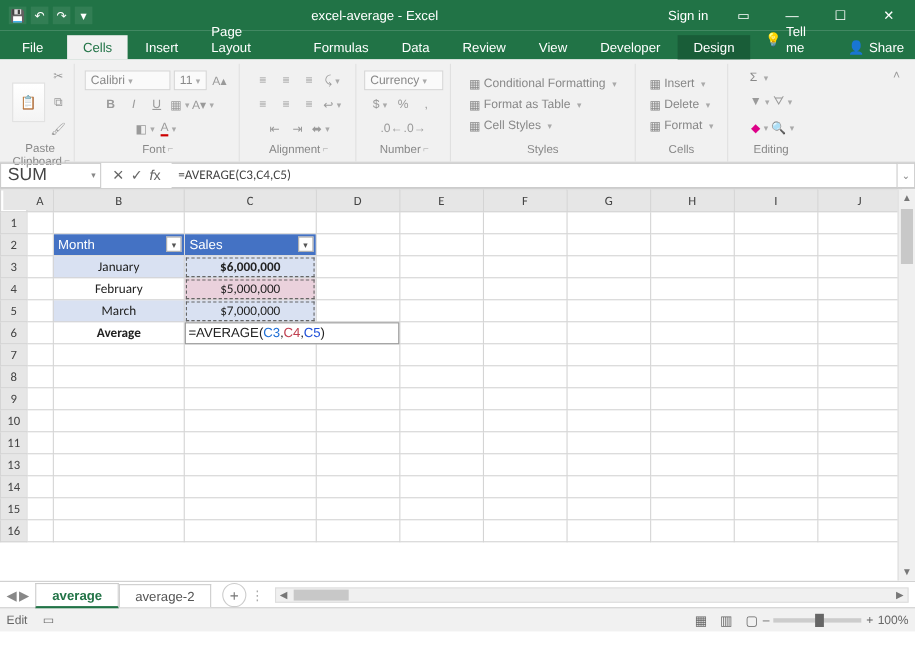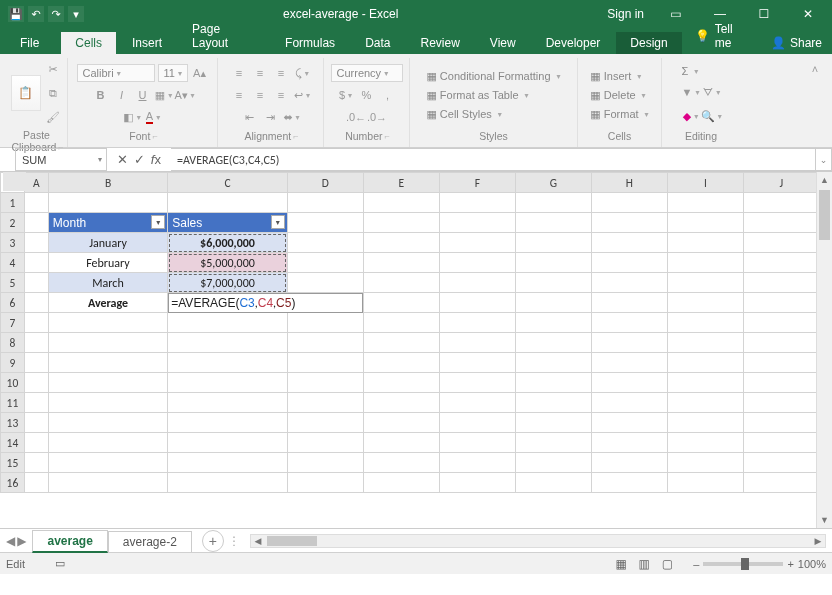--- a/index.html
+++ b/index.html
@@ -33,21 +33,21 @@
 .iconcell { width:18px; height:18px; display:flex; align-items:center; justify-content:center; font-size:11px; color:#9a9a9a;}
 .col { display:flex; flex-direction:column; gap:3px;}
 .row { display:flex; gap:3px; align-items:center;}
 .bigicon { width:30px; height:36px; background: linear-gradient(#fff,#f4f4f4); border:1px solid #e2e2e2; display:flex; align-items:center; justify-content:center; font-size:12px; color:#888;}
 .ribline { color:#888; font-size:11px; display:flex; align-items:center; gap:3px;}
 .dd::after{content:"▾"; font-size:8px; margin-left:3px; color:#aaa;}
 .corner { font-size:9px; color:#bbb; position:relative; top:-1px; left:2px;}
 
 
 .fbar { height:24px; display:flex; align-items:stretch; border-bottom:1px solid #ccc;}
-.namebox { width:92px; border:1px solid #ccc; display:flex; align-items:center; padding: 0 6px; font-size:11px; position:relative;margin-left:15px;}
+.namebox { width:92px; border:1px solid #ccc; display:flex; align-items:center; padding: 0 6px; font-size:16px; position:relative;}
 .namebox::after{content:"▾"; font-size:8px; color:#888; position:absolute; right:4px;}
 .fxbtns { display:flex; align-items:center; gap:6px; padding: 0 10px; color:#666;}
 .fxbtns span { font-size:13px; }
 .fxinput { flex:1; border:1px solid #ccc; border-left:none; display:flex; align-items:center; padding: 0 6px; font-size:12px; font-family: Calibri, sans-serif;}
 .fbar .drop { width:16px; display:flex; align-items:center; justify-content:center; border:1px solid #ccc; border-left:none; font-size:9px; color:#888;}
 
 
 .gridwrap { position:relative; height: 356px; overflow:hidden; }
 table.grid { border-collapse: collapse; table-layout: fixed; width: 820px;}
 .grid th, .grid td { border: 1px solid #d4d4d4; height: 20px; font-size:12px; font-family: Calibri, Arial; padding:0; }
@@ -61,39 +61,39 @@
 .tblhdr { background: #4472c4 !important; color:#fff !important; font-weight:normal; text-align:left; position:relative;}
 .tblhdr .filt { position:absolute; right:2px; top:2px; width:14px; height:14px; background:#fff; color:#555; font-size:8px; display:flex; align-items:center; justify-content:center; border:1px solid #aaa;}
 .tblrow { text-align:center !important;}
 .tblrow.band { background:#d9e1f2 !important;margin-left:19px;}
 .tblrow.bold { font-weight:bold;}
 .marched { outline: 1.5px dashed #666; outline-offset:-2px;}
 .m1 { background:#cfe2f3 !important;font-weight:bold;}
 .m2 { background:#ead1dc !important;margin-left:44px;}
 .m3 { background:#d9d2e9 !important;}
 .editing { outline:1px solid #999; outline-offset:-1px; font-family: Calibri; font-size:12px; text-align:left !important; padding-left:3px !important;}
-.ref1{color:#1f6ed4;} .ref2{color:#c04050;} .ref3{color:#7f1d1d;text-align:right;}
+.ref1{color:#1f6ed4;} .ref2{color:#c04050;} .ref3{color:#1d4ed8;text-align:right;}
 
 .vscroll { position:absolute; right:0; top:0; width:16px; height:100%; background:#f0f0f0; border-left:1px solid #ddd;}
 .vscroll .up,.vscroll .down{height:16px; text-align:center; font-size:9px; color:#777; line-height:16px;}
 .vscroll .thumb{ background:#c8c8c8; margin:2px; height:50px; }
 
 
 .sheetrow { height: 24px; display:flex; align-items:center; border-top:1px solid #ccc; background:#fff; font-size:12px;}
 .sheetrow .nav { display:flex; gap:2px; padding: 0 6px; color:#888;}
 .stab { padding: 3px 14px; border:1px solid #ccc; border-bottom:none; background:#fff; color:#555; position:relative; top:1px;}
 .stab.active { color:#217346; font-weight:600; border-bottom:2px solid #217346;}
 .addsheet { width:22px; height:22px; border:1px solid #ccc; border-radius:11px; margin-left:10px; display:flex; align-items:center; justify-content:center; color:#777; font-size:14px;}
 .sheetrow .hscroll { flex:1; margin: 0 6px; height:14px; background:#f0f0f0; border:1px solid #ddd; display:flex; align-items:center;}
 .hscroll .thumb{ background:#c8c8c8; height:10px; width:50px; margin-left:2px;}
 .hscroll .arr{ width:14px; text-align:center; font-size:9px; color:#777;}
 .dots{width:20px; text-align:center; color:#aaa;}
 
 
-.status { height: 22px; background:#f1f1f1; border-top:1px solid #d0d0d0; display:flex; align-items:center; font-size:11px; color:#666; padding: 0 6px; gap: 16px;}
+.status { height: 22px; background:#f1f1f1; border-top:1px solid #d0d0d0; display:flex; align-items:center; font-size:11px; color:#666; padding: 0 6px;}
 .status .center{flex:1;}
 .viewbtns span{ display:inline-block; width:20px; text-align:center; color:#666; font-size:12px;}
 .zoom { display:flex; align-items:center; gap:4px;}
 .zoomtrack{ width:80px; height:4px; background:#ccc; position:relative;}
 .zoomtrack .knob{ width:8px; height:12px; background:#666; position:absolute; left:38px; top:-4px;}
 </style>
 </head>
 <body>
 
 <div class="titlebar">

